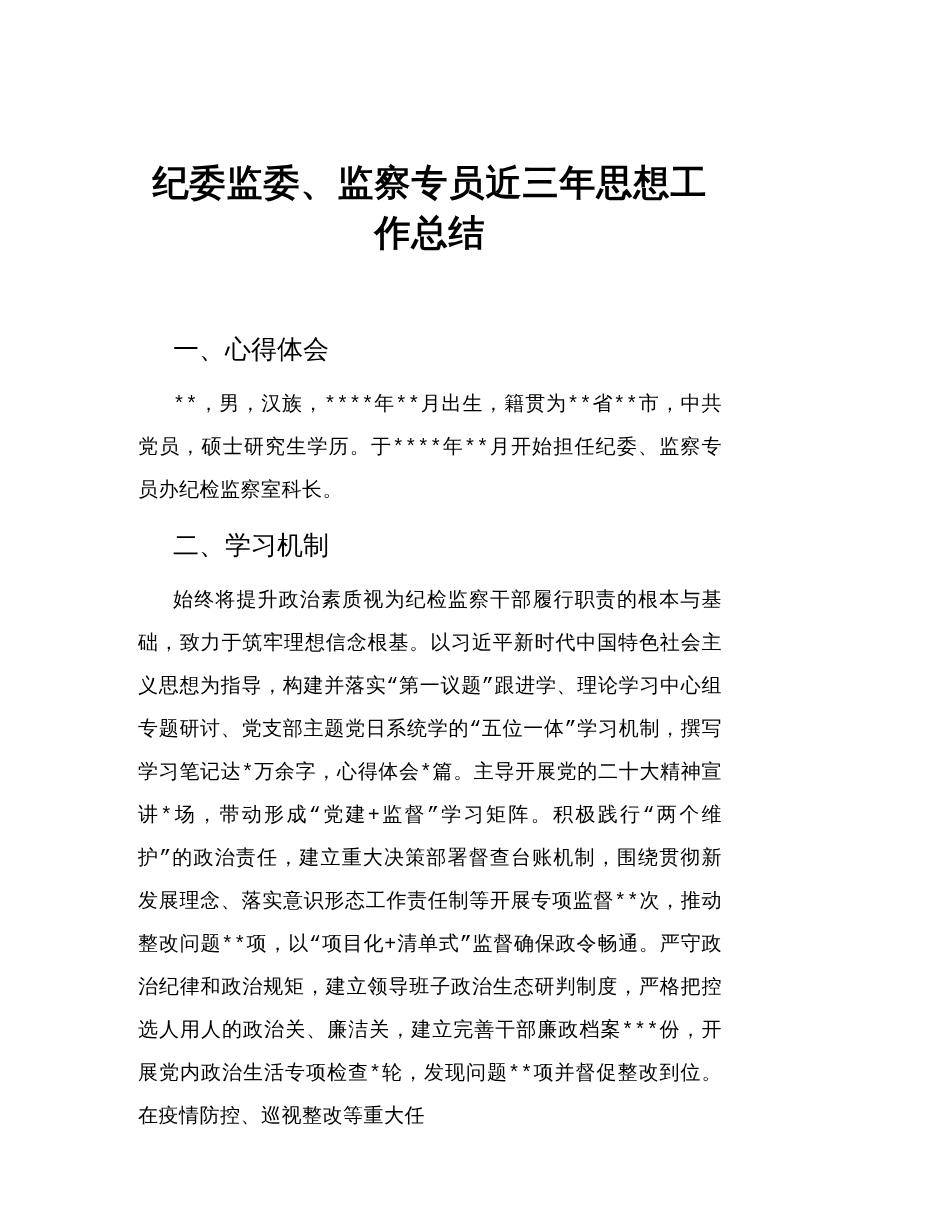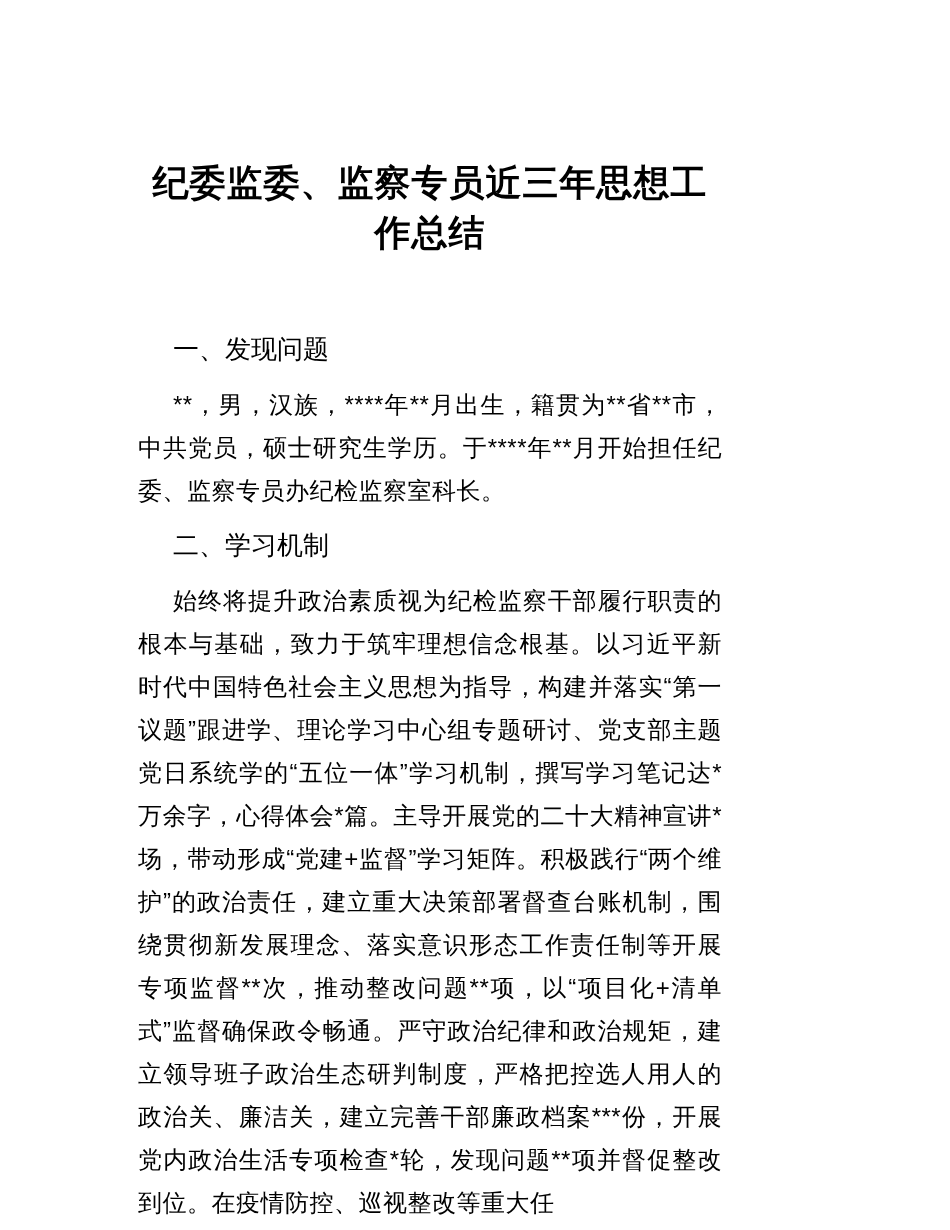--- a/index.html
+++ b/index.html
@@ -29,36 +29,36 @@
   .doc-heading {
     font-family: "Liberation Serif", serif;
     font-weight: 400;
     font-size: 26px;
     line-height: 43px;
     margin: 0 0 12px 0;
     text-indent: 35px;
     text-align: left;
   }
   .doc-paragraph {
-    font-family: Liberation Sans, sans-serif;
+    font-family: Liberation Mono, monospace;
     font-weight: 400;
-    font-size: 24px;
+    font-size: 20px;
     line-height: 43px;
     margin: 0 0 12px 0;
     text-indent: 35px;
     text-align: justify;
     letter-spacing: 0.5px;
   }
 </style>
 </head>
 <body>
 
 <div class="page">
   <h1 class="doc-title">纪委监委、监察专员近三年思想工作总结</h1>
 
-  <h2 class="doc-heading">一、发现问题</h2>
+  <h2 class="doc-heading">一、心得体会</h2>
 
   <p class="doc-paragraph">**，男，汉族，****年**月出生，籍贯为**省**市，中共党员，硕士研究生学历。于****年**月开始担任纪委、监察专员办纪检监察室科长。</p>
 
   <h2 class="doc-heading">二、学习机制</h2>
 
   <p class="doc-paragraph">始终将提升政治素质视为纪检监察干部履行职责的根本与基础，致力于筑牢理想信念根基。以习近平新时代中国特色社会主义思想为指导，构建并落实“第一议题”跟进学、理论学习中心组专题研讨、党支部主题党日系统学的“五位一体”学习机制，撰写学习笔记达*万余字，心得体会*篇。主导开展党的二十大精神宣讲*场，带动形成“党建+监督”学习矩阵。积极践行“两个维护”的政治责任，建立重大决策部署督查台账机制，围绕贯彻新发展理念、落实意识形态工作责任制等开展专项监督**次，推动整改问题**项，以“项目化+清单式”监督确保政令畅通。严守政治纪律和政治规矩，建立领导班子政治生态研判制度，严格把控选人用人的政治关、廉洁关，建立完善干部廉政档案***份，开展党内政治生活专项检查*轮，发现问题**项并督促整改到位。在疫情防控、巡视整改等重大任</p>
 </div>
 
 </body></html>

